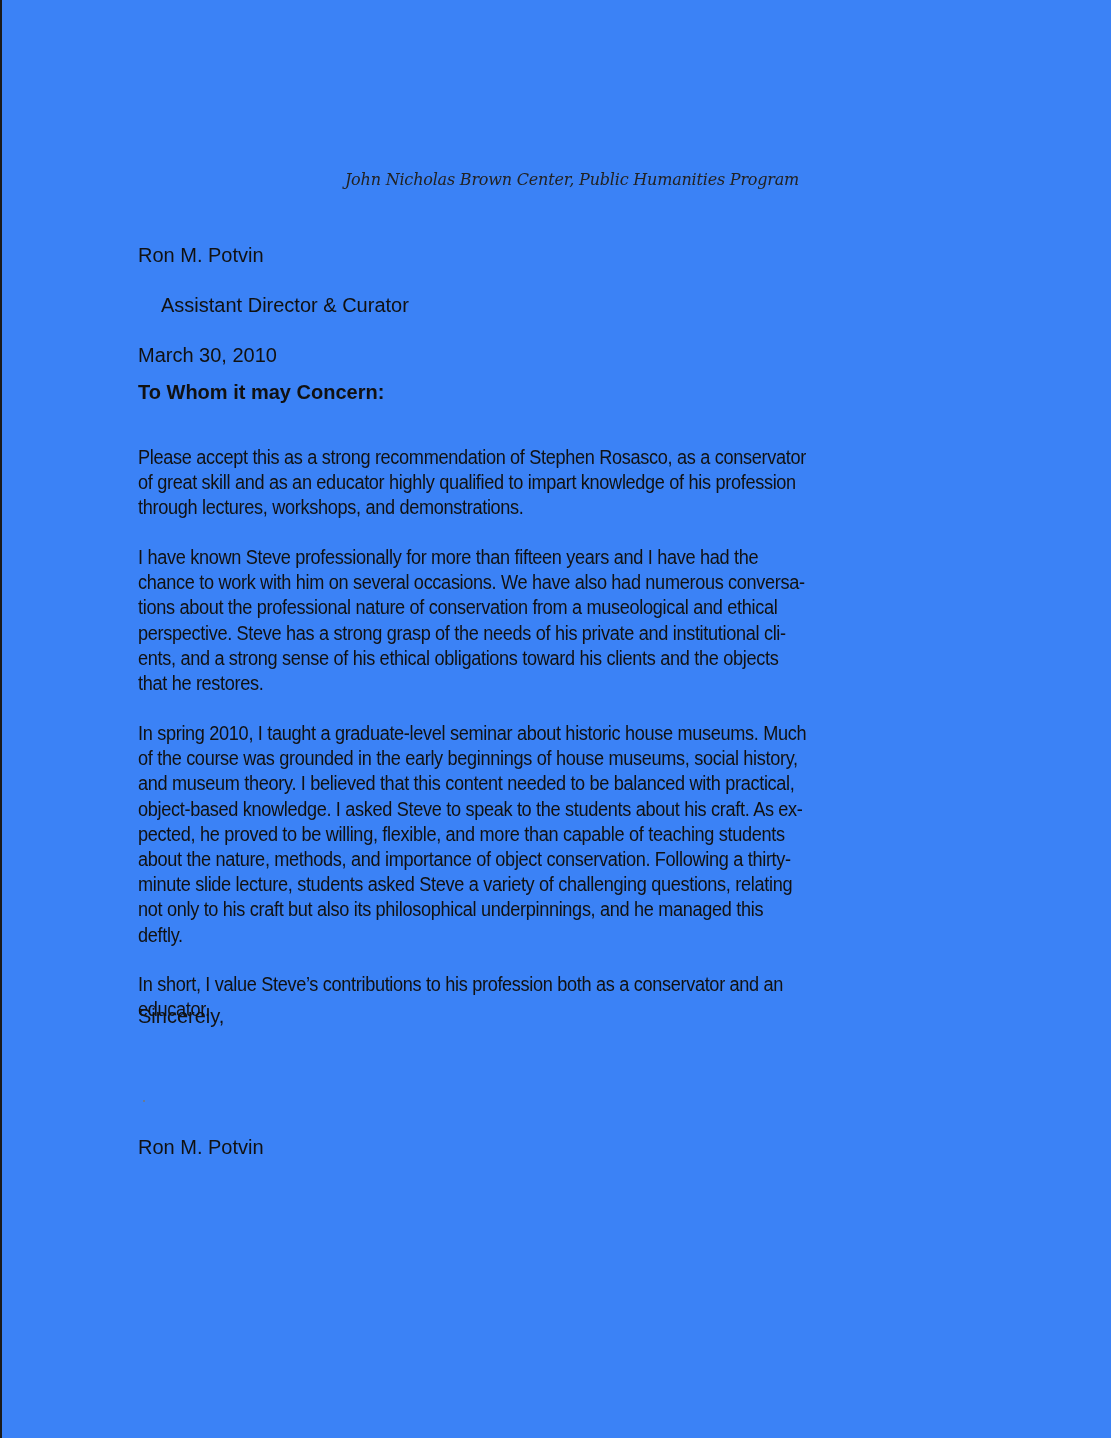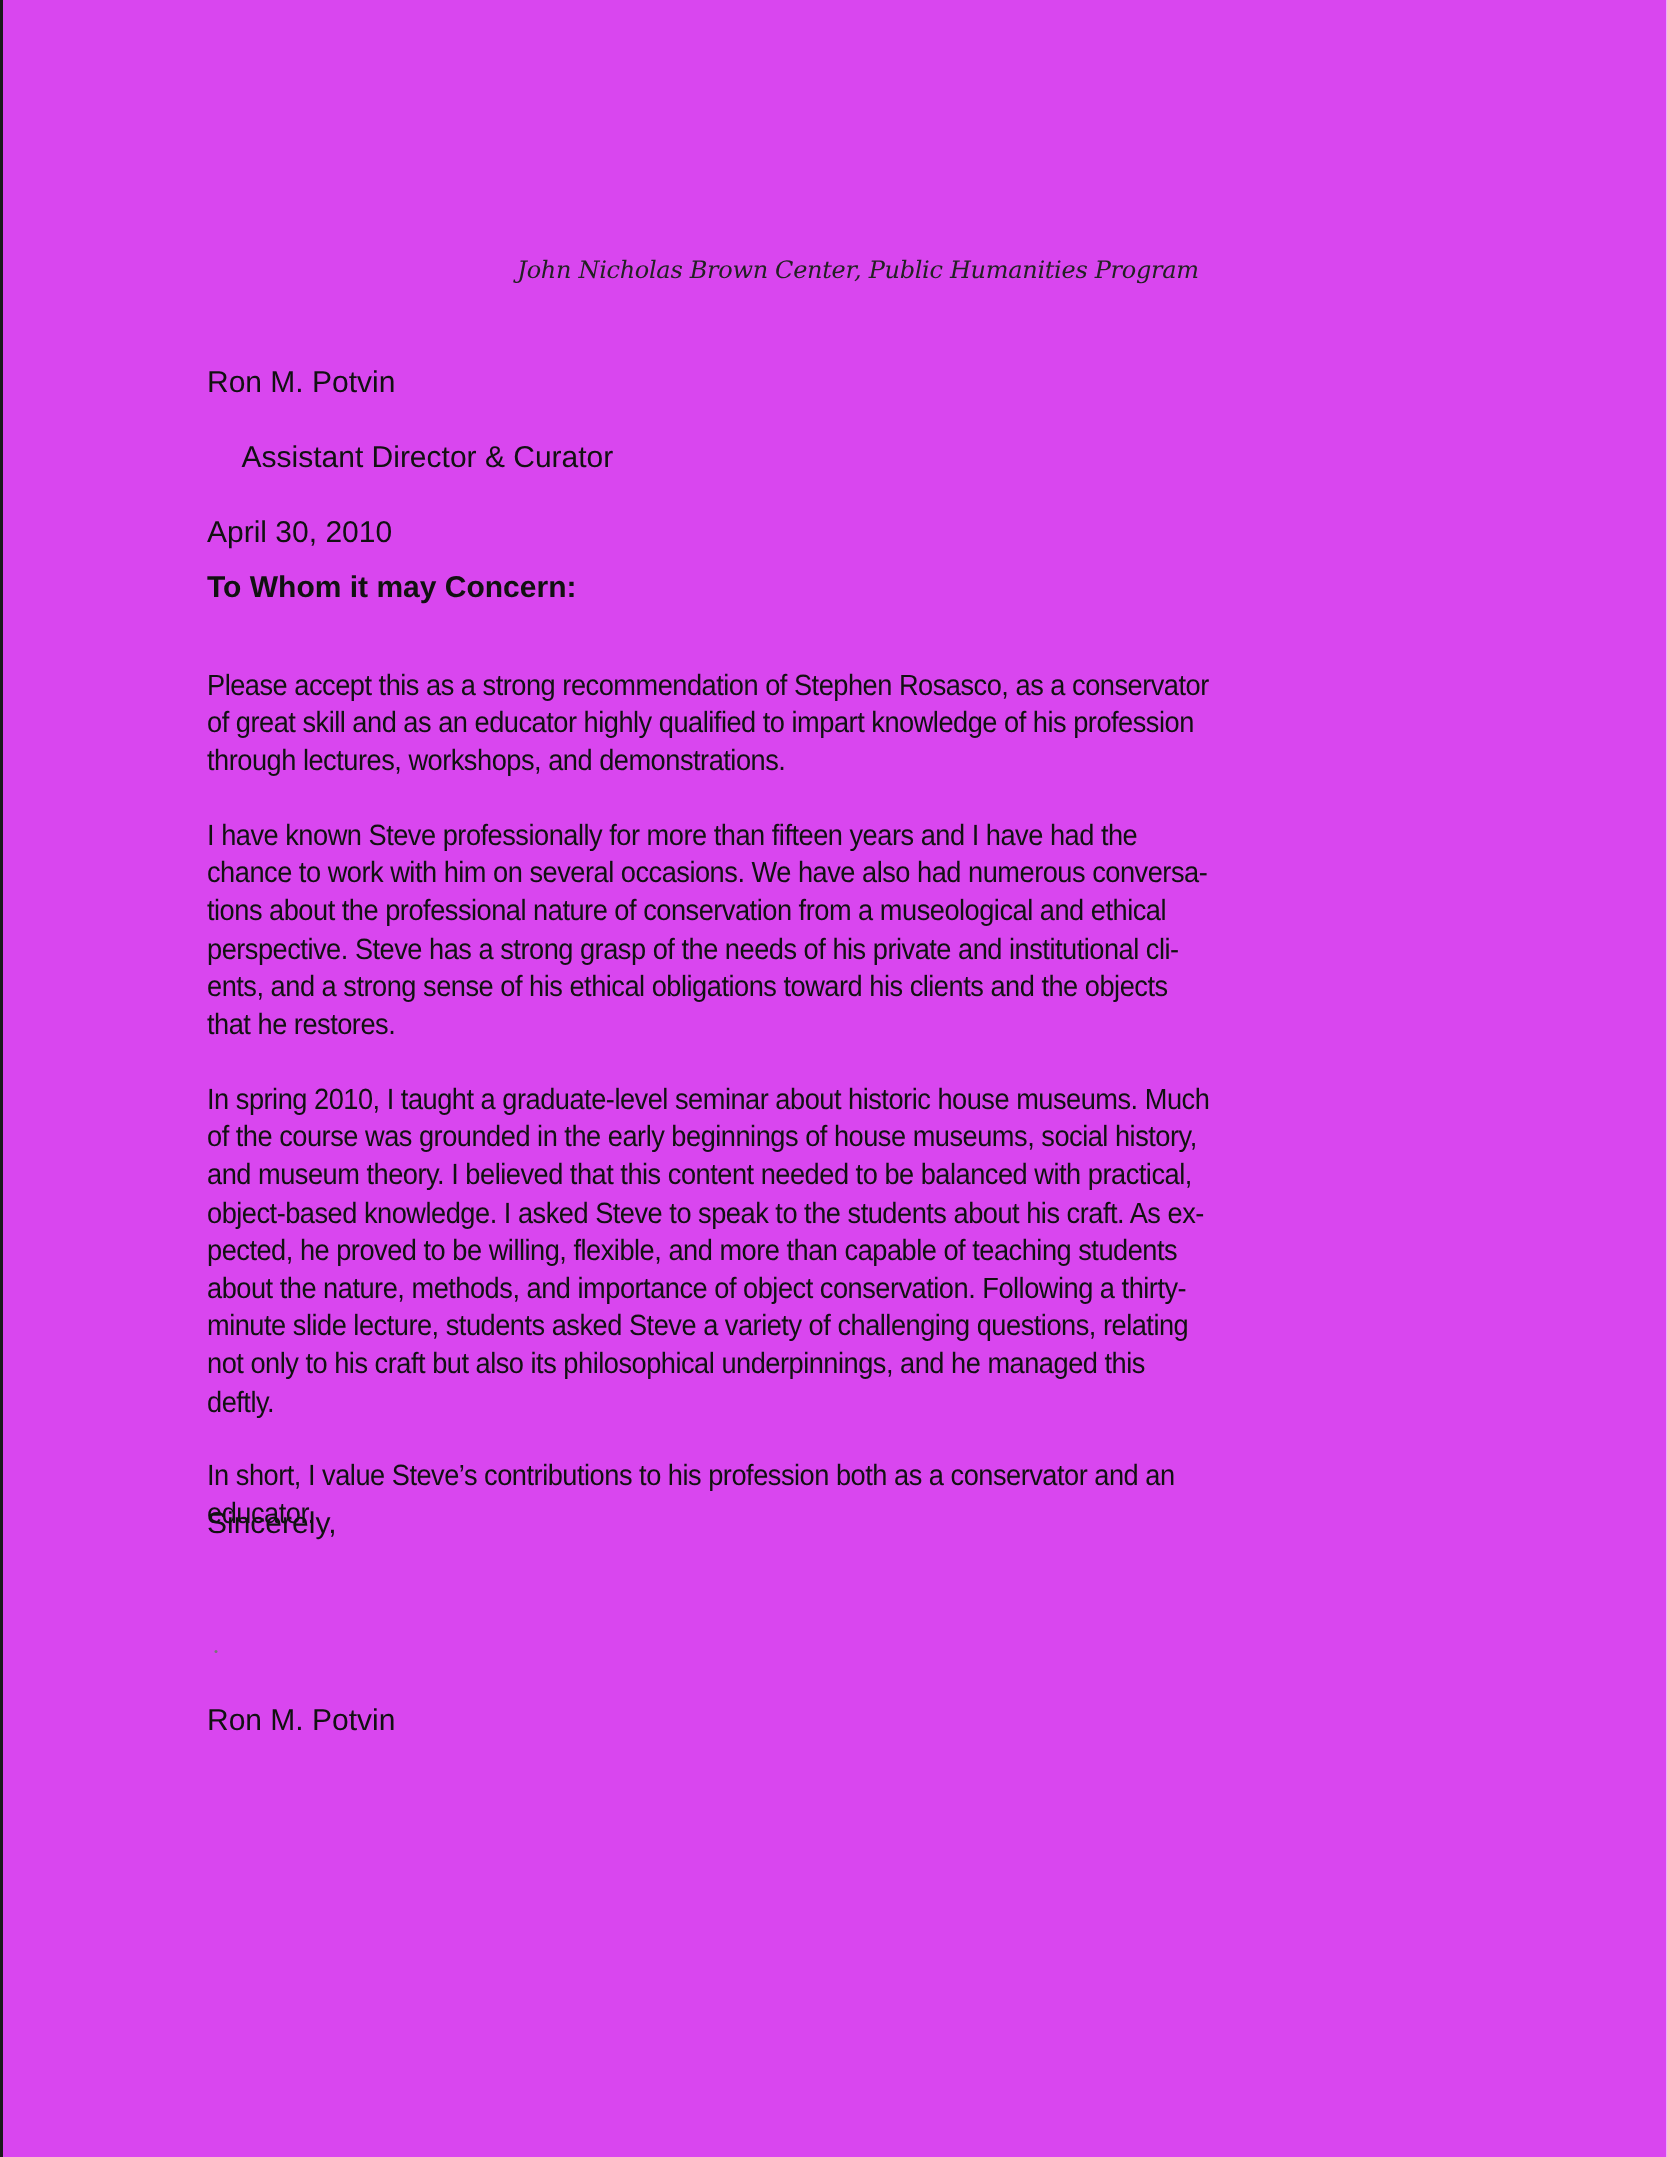--- a/index.html
+++ b/index.html
@@ -1,19 +1,19 @@
 <!DOCTYPE html>
 <html><head>
 <meta charset="utf-8">
 <style>
   html, body { margin:0; padding:0; background:#ffffff; }
   body { width:1111px; height:1438px; position:relative; overflow:hidden; }
   .page {
     position:absolute; left:0; top:0; width:1111px; height:1438px;
-    background:#d946ef; border-left:2px solid #1a1a1a; box-sizing:border-box;
+    background:#3b82f6; border-left:2px solid #1a1a1a; box-sizing:border-box;
   }
   .letterhead {
     position:absolute; left:340px; top:168px; width:460px;
     text-align:center;
     font-family:"DejaVu Serif", "Liberation Serif", serif;
     font-style:italic; font-size:16px; line-height:24px; color:#222;
     letter-spacing:-0.2px;
   }
   .letterhead div { white-space:nowrap; }
   .body-text {
@@ -32,21 +32,21 @@
 <body>
 
 <div class="page">
 
   <div class="letterhead">
     <div>John Nicholas Brown Center, Public Humanities Program</div>
   </div>
 
   <div class="short" style="top:243px;">Ron M. Potvin</div>
   <div class="short" style="top:293px;margin-left:23px;">Assistant Director &amp; Curator</div>
-  <div class="short" style="top:343px;">April 30, 2010</div>
+  <div class="short" style="top:343px;">March 30, 2010</div>
   <div class="short" style="top:380px;font-weight:bold;">To Whom it may Concern:</div>
 
   <div class="body-text" style="top: 445px; transform: scaleX(0.93);">
     <span class="line">Please accept this as a strong recommendation of Stephen Rosasco, as a conservator</span>
     <span class="line">of great skill and as an educator highly qualified to impart knowledge of his profession</span>
     <span class="line">through lectures, workshops, and demonstrations.</span>
   </div>
 
   <div class="body-text" style="top: 545px; transform: scaleX(0.93);">
     <span class="line">I have known Steve professionally for more than fifteen years and I have had the</span>

